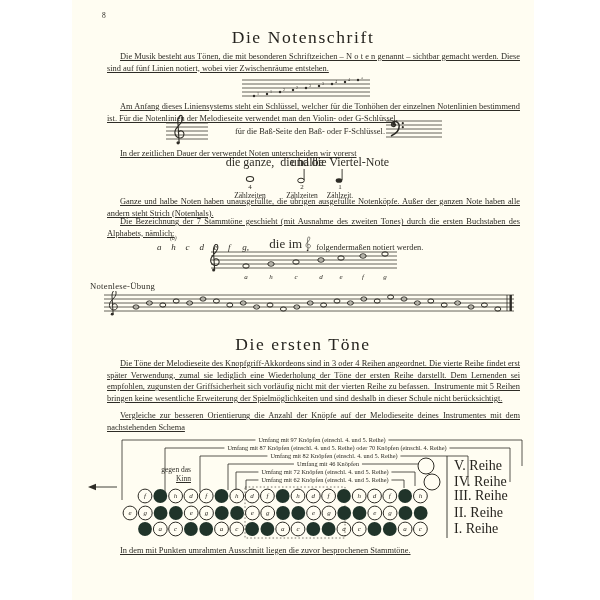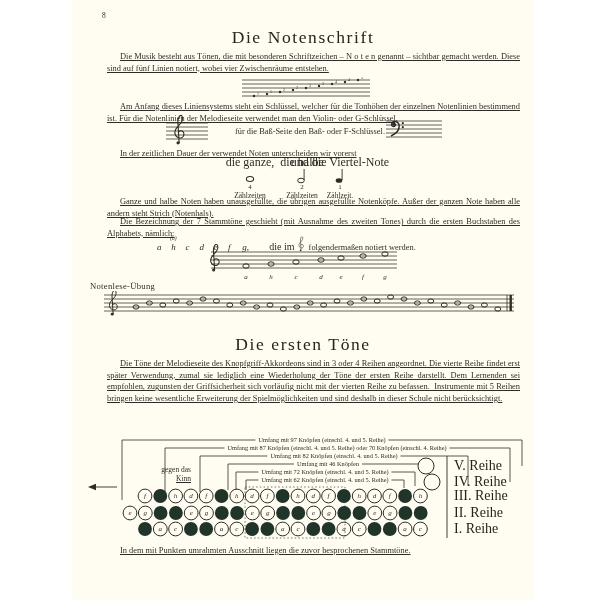--- a/index.html
+++ b/index.html
@@ -19,21 +19,21 @@
   .ink{stroke:#2e2c26;fill:none;}
   .nv-col{position:absolute;display:flex;flex-direction:column;align-items:center;}
   .nv-label{font-size:12px;line-height:9px;white-space:nowrap;}
   .nv-glyph{height:16px;margin-top:1px;}
   .nv-num{font-size:7px;line-height:7px;}
   .nv-count{font-size:7.5px;line-height:8px;margin-top:1px;white-space:nowrap;}
   #letters-row{position:absolute;left:85px;top:236px;height:16px;display:flex;align-items:flex-end;
                font-size:9px;}
   .ltr{font-style:italic;width:14.2px;text-align:left;position:relative;}
   .ltr .sup{position:absolute;top:-7px;left:-1px;font-size:5.5px;font-style:italic;}
-  .ltr-txt{font-size:10px;margin-left:13px;white-space:nowrap;}
+  .ltr-txt{font-size:13px;margin-left:13px;white-space:nowrap;}
   .ltr-txt2{font-size:8.4px;margin-left:2px;white-space:nowrap;}
   #notenlese-label{position:absolute;left:18px;top:281px;font-size:8.6px;letter-spacing:.3px;}
   .blabel{position:absolute;transform:translateX(-50%);background:#fffdf2;font-size:6.3px;
           line-height:8px;white-space:nowrap;padding:0 3px;color:#2e2c26;}
   .rowlabel{position:absolute;left:382px;font-size:14px;line-height:10px;white-space:nowrap;
             color:#26241f;}
   #kinn{position:absolute;left:57px;top:466px;width:62px;text-align:right;font-size:7.5px;
         line-height:8.5px;}
   #kinn .u{text-decoration:underline;}
 </style>
@@ -218,20 +218,21 @@
         <ellipse cx="371" cy="16" rx="3" ry="2.1" fill="none" stroke="#2e2c26" stroke-width="1"></ellipse>
         <ellipse cx="384.40000000000003" cy="14" rx="3" ry="2.1" fill="none" stroke="#2e2c26" stroke-width="1"></ellipse>
         <ellipse cx="397.8" cy="18" rx="3" ry="2.1" fill="none" stroke="#2e2c26" stroke-width="1"></ellipse>
         <line x1="407" x2="407" y1="4" y2="20" stroke="#2e2c26" stroke-width="0.8"></line>
         <rect x="409.5" y="4" width="2.4" height="16" fill="#2e2c26"></rect>
       </svg>
 
   <div class="title" style="top:334px">Die ersten Töne</div>
 
   <div class="par indent" style="top:358px">Die Töne der Melodieseite des Knopfgriff-Akkordeons sind in 3 oder 4 Reihen angeordnet. Die vierte Reihe findet erst später Verwendung, zumal sie lediglich eine Wiederholung der Töne der ersten Reihe darstellt. Dem Lernenden sei empfohlen, zugunsten der Griffsicherheit sich vorläufig nicht mit der vierten Reihe zu befassen.&nbsp; Instrumente mit 5 Reihen bringen keine wesentliche Erweiterung der Spielmöglichkeiten und sind deshalb in dieser Schule nicht berücksichtigt.</div>
+  <div class="par indent" style="top:410px">Vergleiche zur besseren Orientierung die Anzahl der Knöpfe auf der Melodieseite deines Instrumentes mit dem nachstehenden Schema</div>
 
   <svg class="abs" id="fig-diagram" style="left:13px;top:432px" width="445" height="110">
     <circle cx="341" cy="34" r="8" class="ink" stroke-width="1"></circle>
     <circle cx="347" cy="50" r="8" class="ink" stroke-width="1"></circle>
     <line x1="362" y1="24" x2="362" y2="106" stroke="#2e2c26" stroke-width="0.9"></line>
     <rect x="160" y="55" width="100" height="51" fill="none" stroke="#55524a" stroke-width="0.8" stroke-dasharray="1.5 2.2"></rect>
     <g>
       <line x1="8" y1="55" x2="32" y2="55" stroke="#2e2c26" stroke-width="0.9"></line>
       <polygon points="3,55 11,51.8 11,58.2" fill="#2e2c26"></polygon>
     </g>

